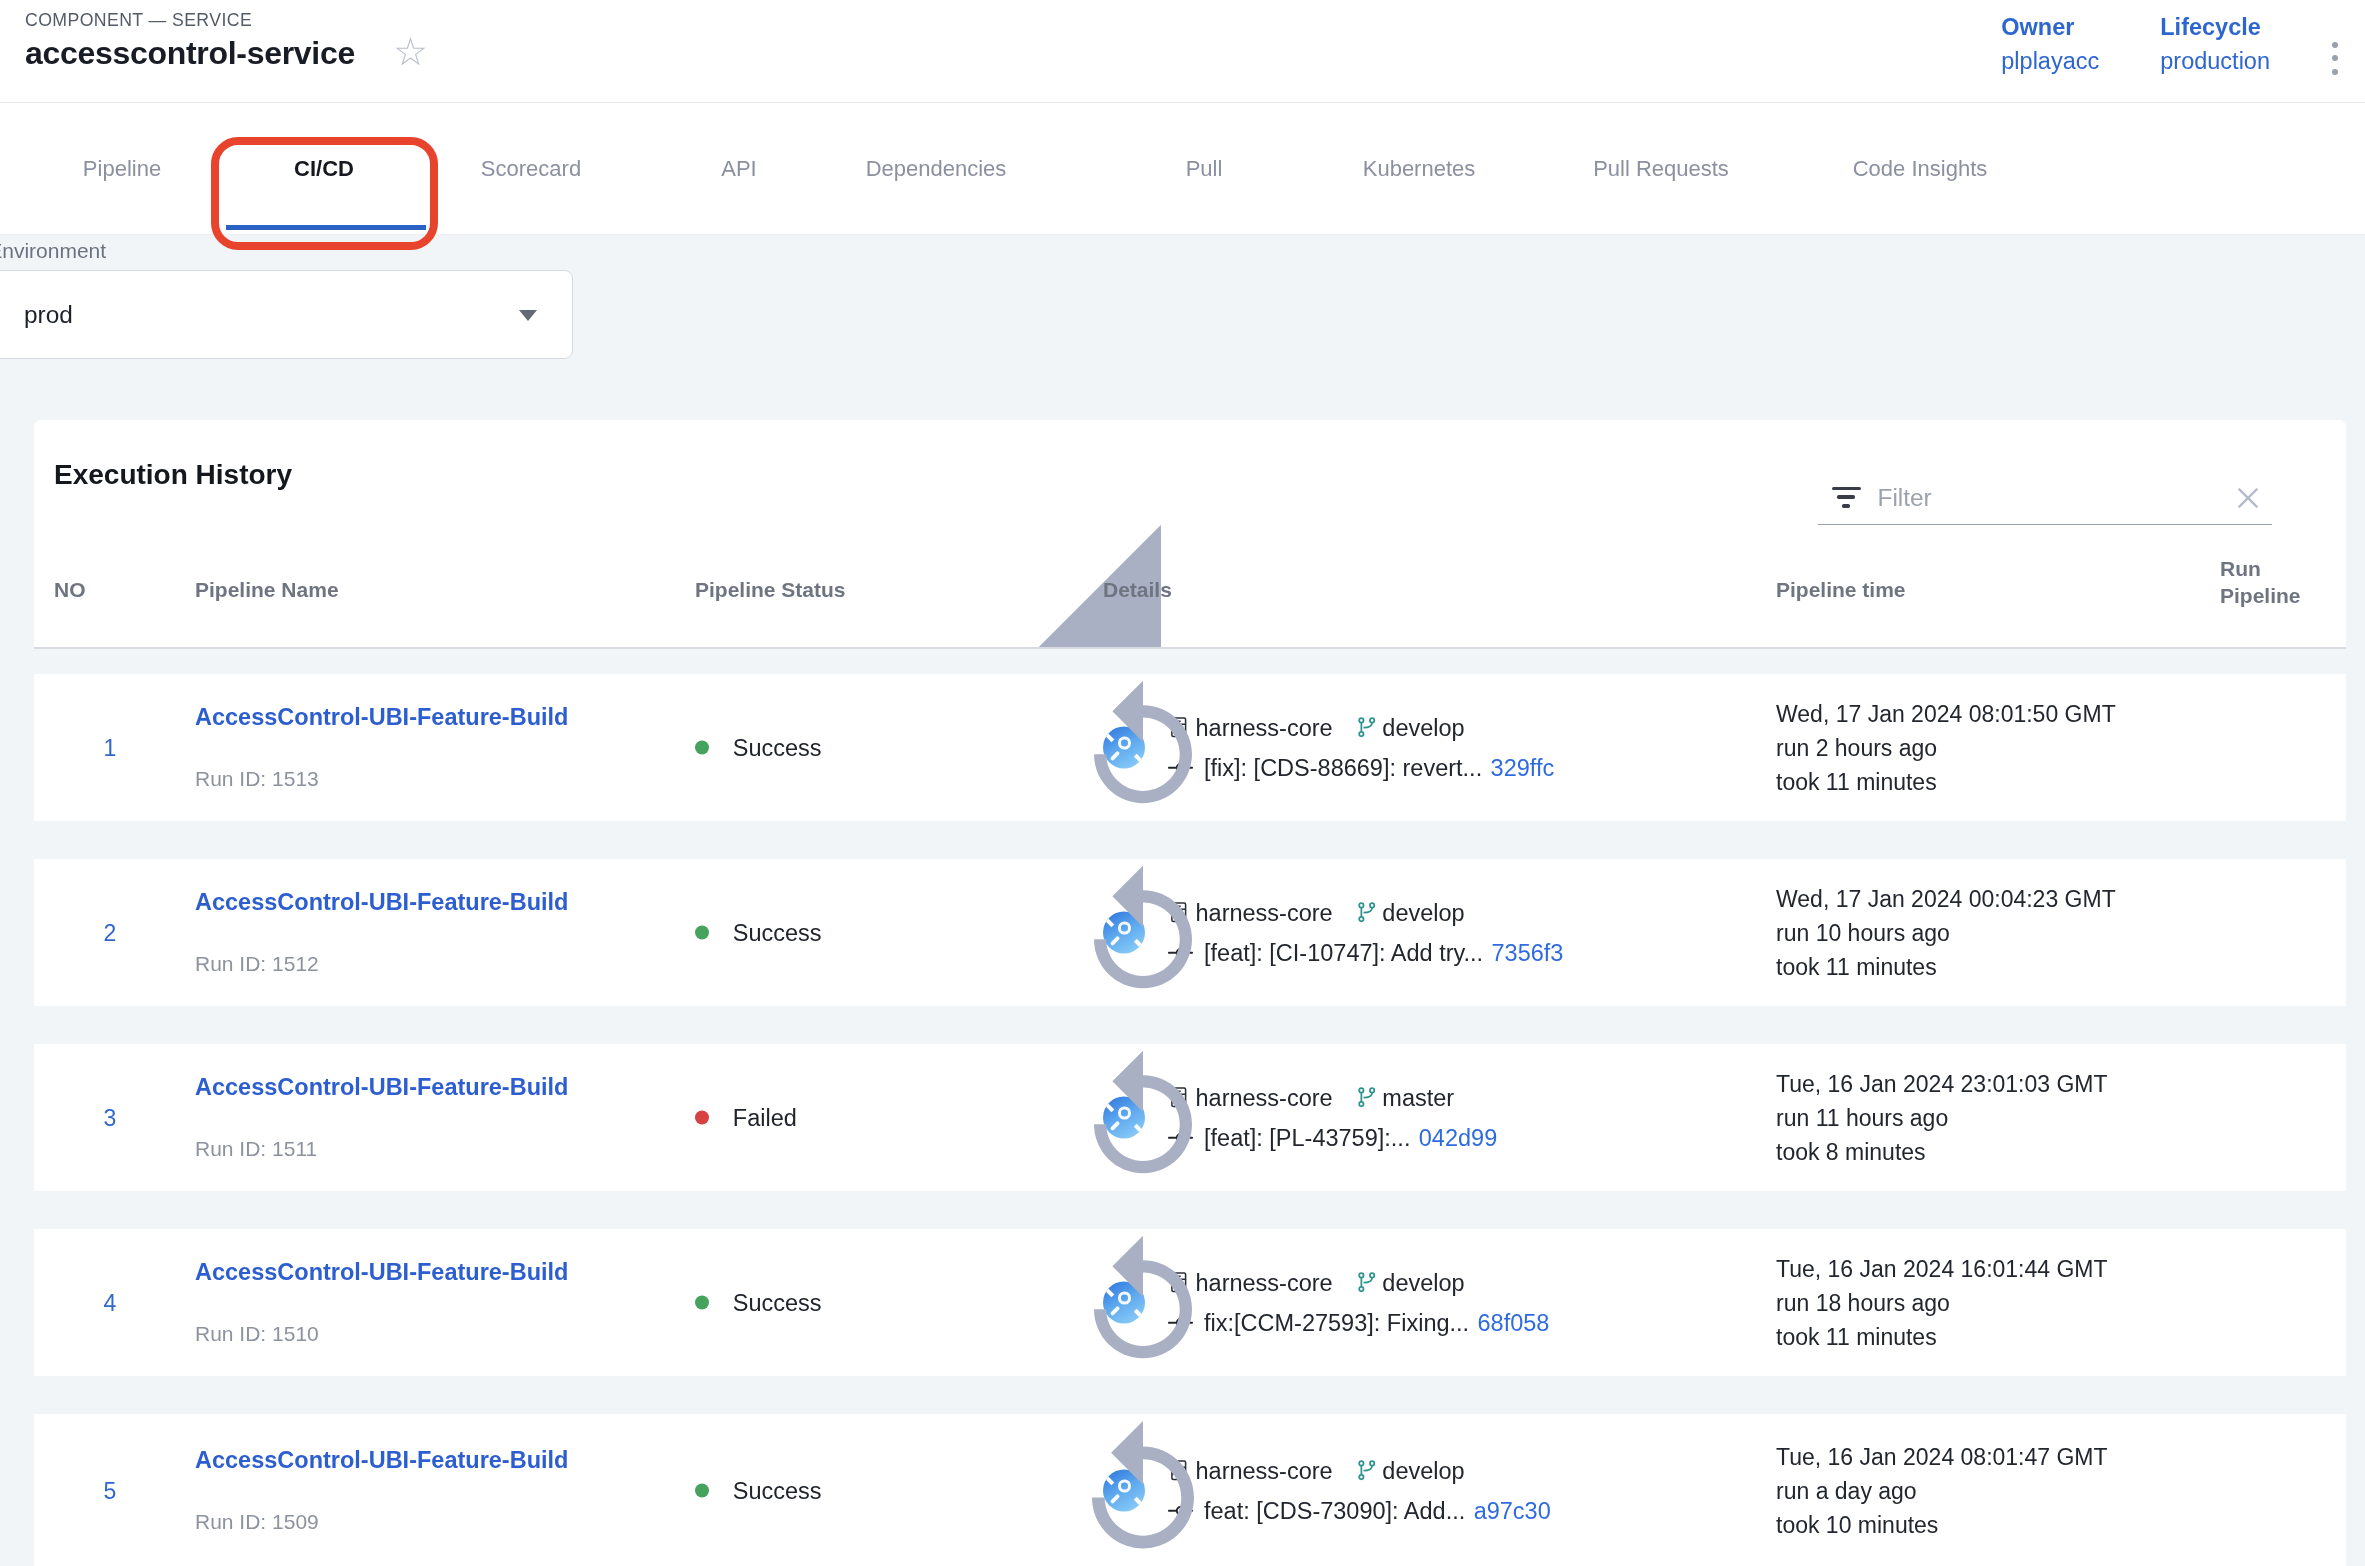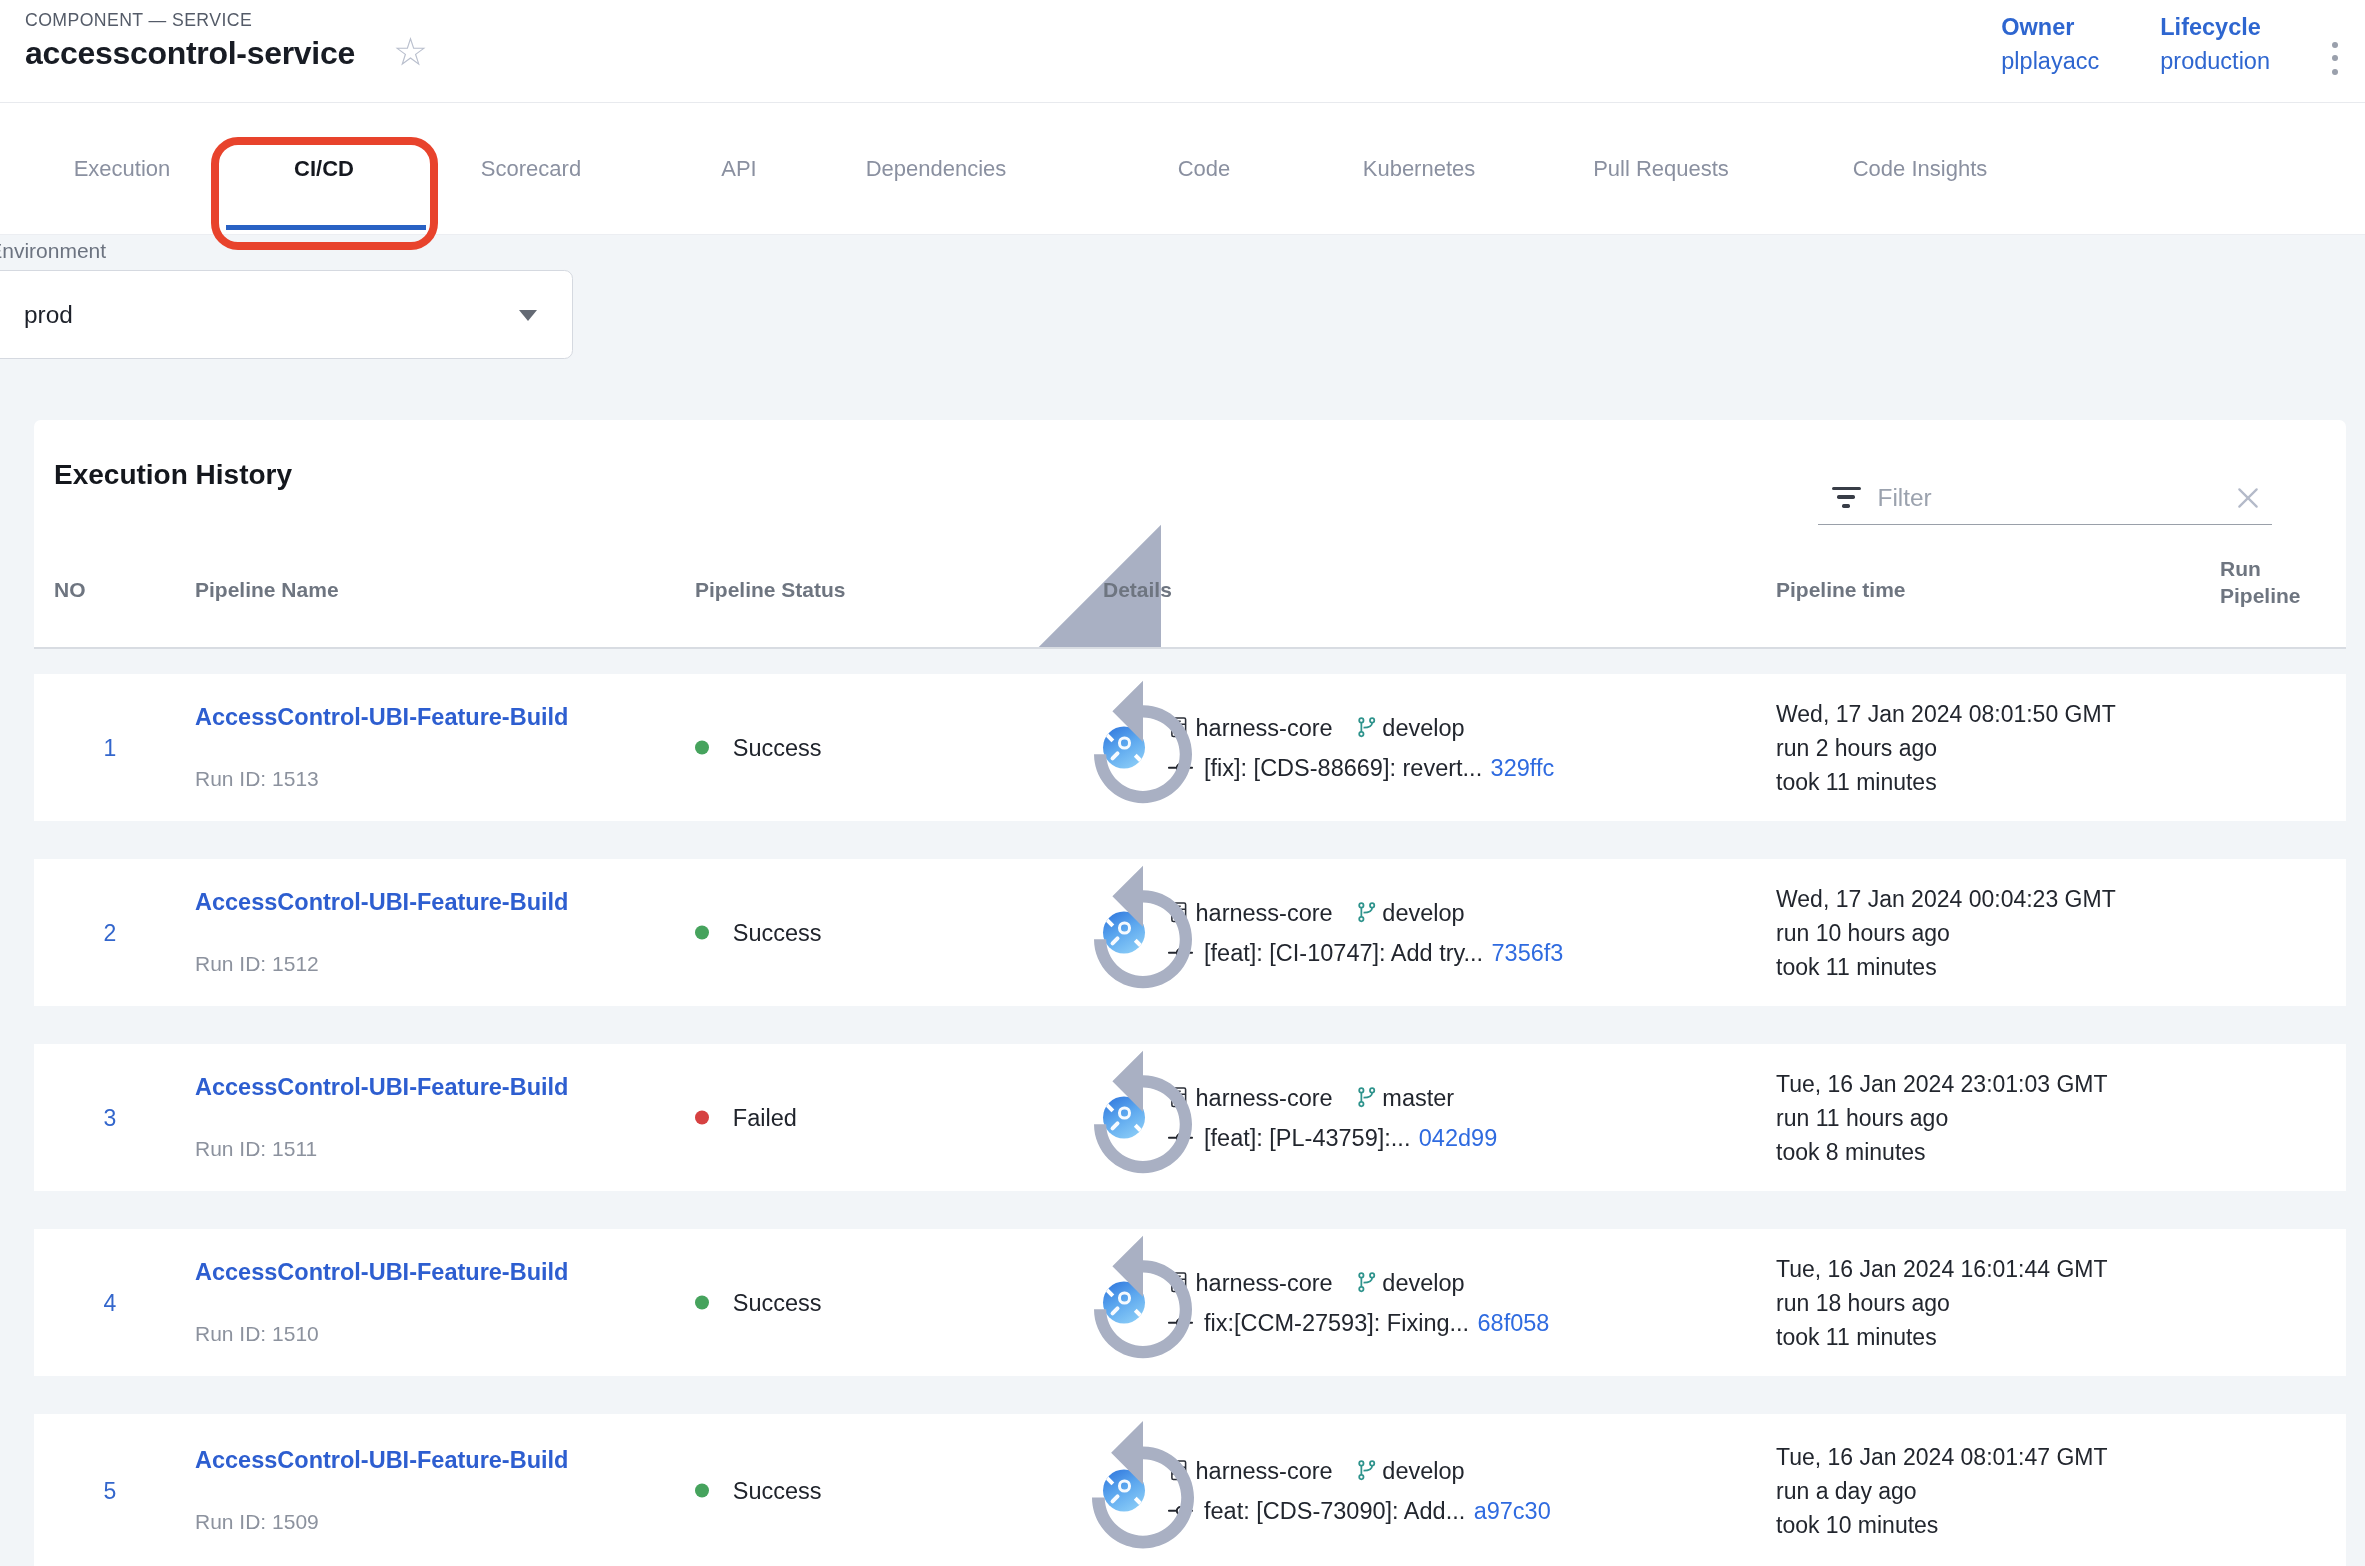--- a/index.html
+++ b/index.html
@@ -105,26 +105,26 @@
       </div>
     </div>
     <div class="kebab">
         <span></span>
         <span></span>
         <span></span>
       </div>
   </div>
 
   <div class="tabs-bar">
-    <div class="tab" style="left:122px">Execution</div>
+    <div class="tab" style="left:122px">Pipeline</div>
     <div class="tab active" style="left:324px">CI/CD</div>
     <div class="tab" style="left:531px">Scorecard</div>
     <div class="tab" style="left:739px">API</div>
     <div class="tab" style="left:936px">Dependencies</div>
-    <div class="tab" style="left:1204px">Code</div>
+    <div class="tab" style="left:1204px">Pull</div>
     <div class="tab" style="left:1419px">Kubernetes</div>
     <div class="tab" style="left:1661px">Pull Requests</div>
     <div class="tab" style="left:1920px">Code Insights</div>
     <div class="tab-underline"></div>
     <div class="annotation-box"></div>
   </div>
 
   <div class="env-label">Environment</div>
   <div class="env-select">
     <span class="env-value">prod</span>

